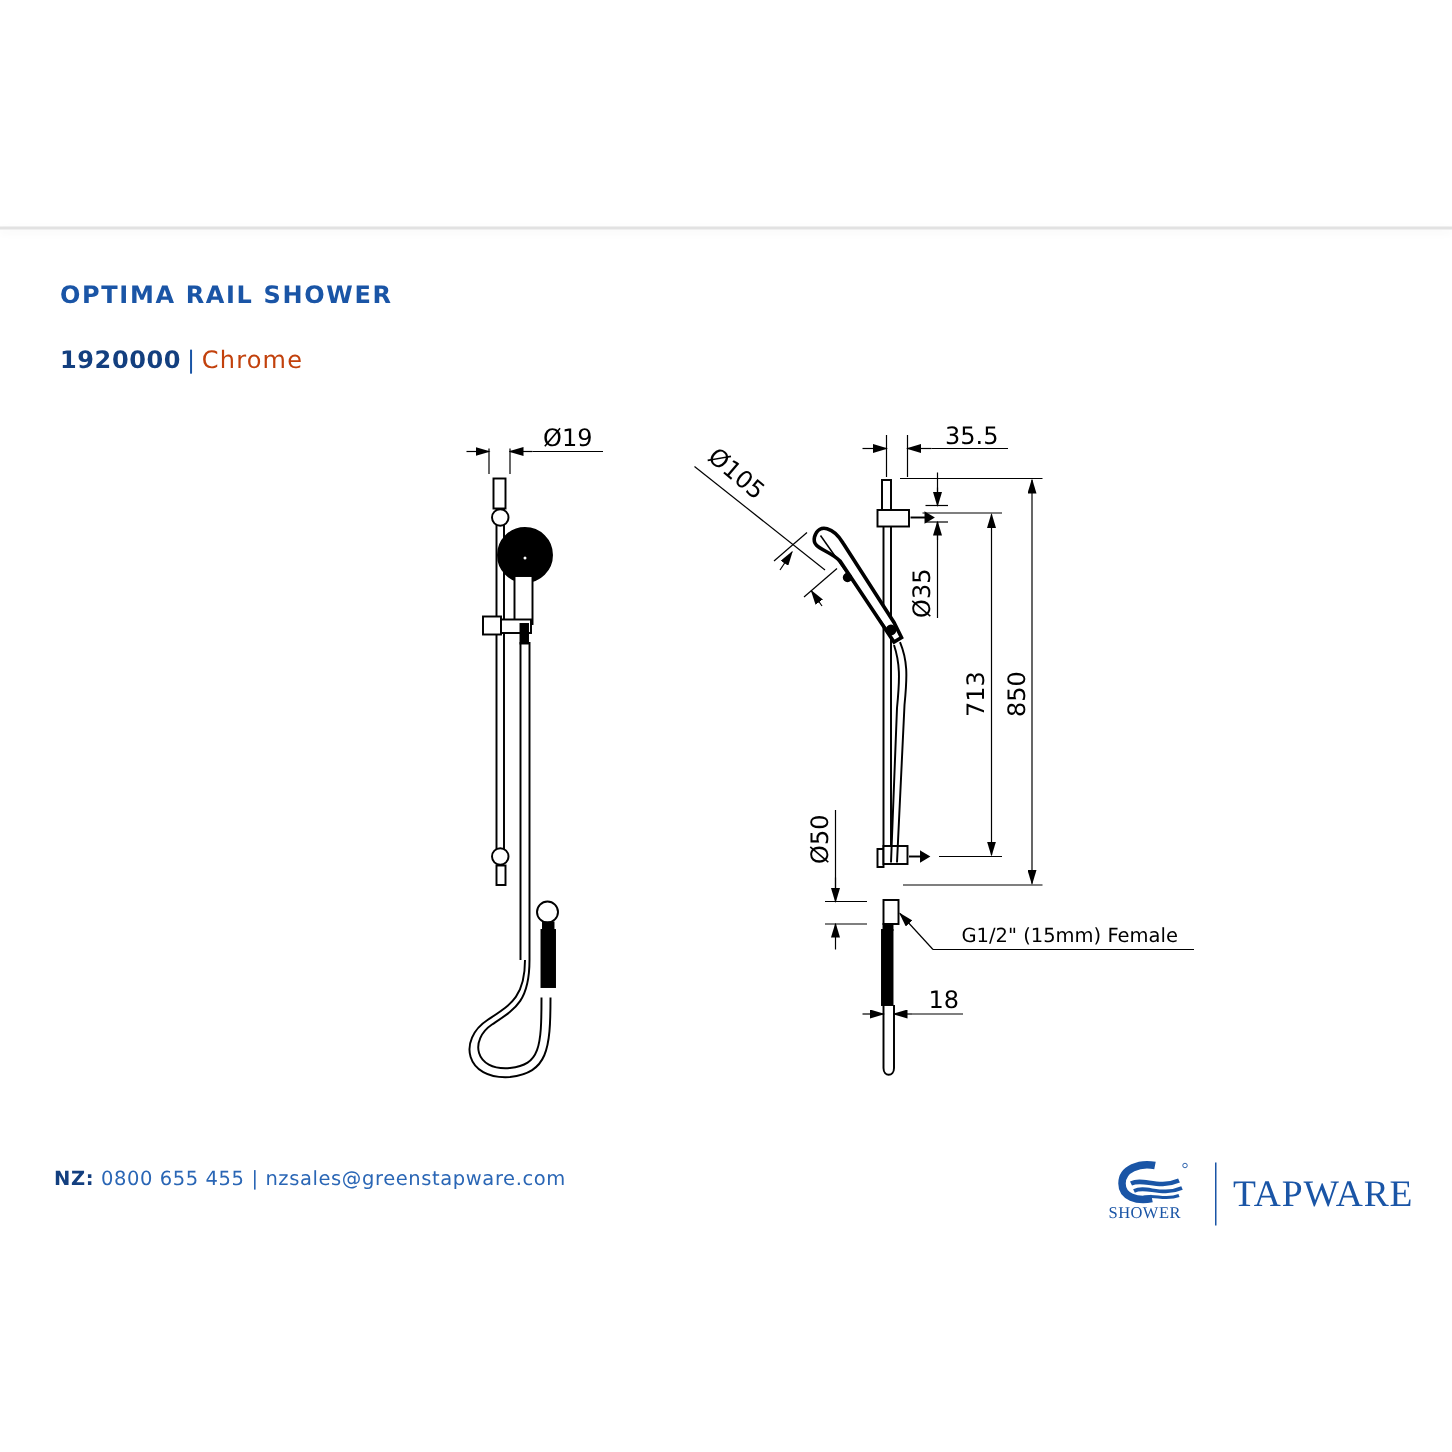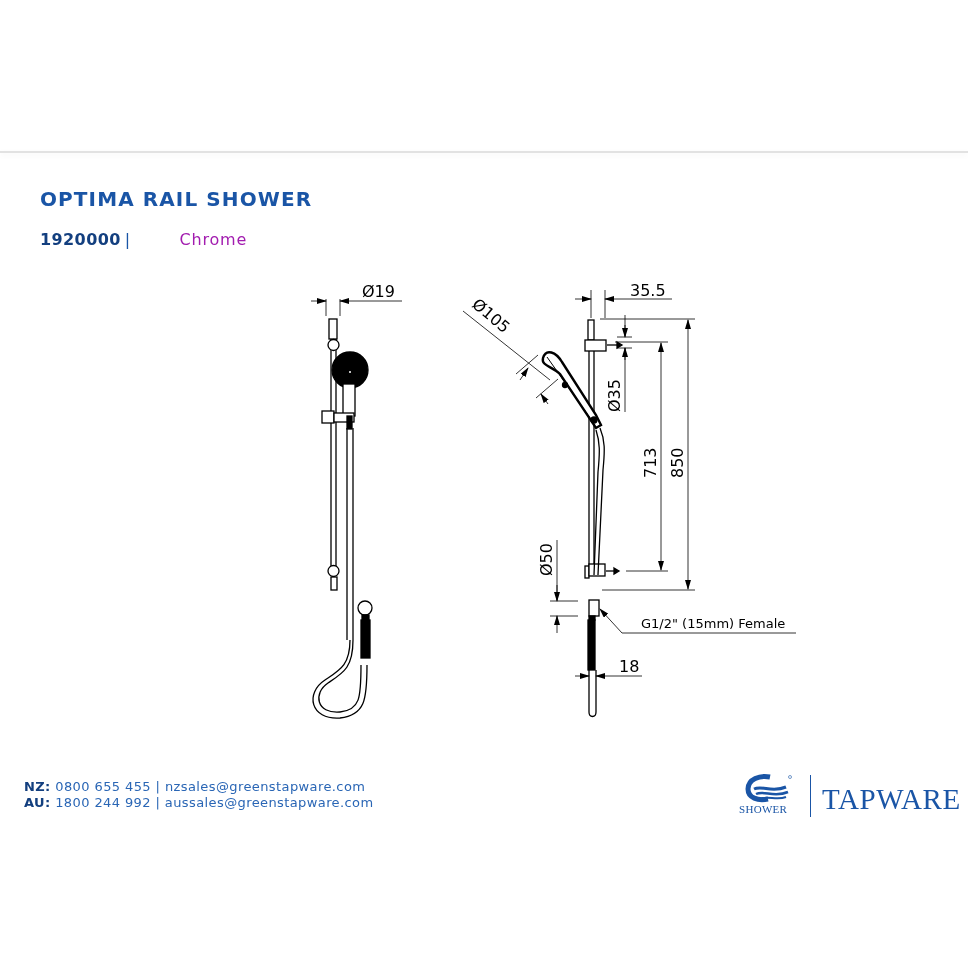--- a/index.html
+++ b/index.html
@@ -6,35 +6,35 @@
     body {
       width: 968px; height: 968px; background: #ffffff; position: relative; overflow: hidden;
       font-family: "DejaVu Sans", "Liberation Sans", sans-serif;
     }
     .top-band { position: absolute; left: 0; top: 0; width: 968px; height: 152px; background: #ffffff; }
     .divider {
       position: absolute; left: 0; top: 151px; width: 968px; height: 2px; background: #e2e2e2;
       box-shadow: 0 2px 6px rgba(0,0,0,0.06);
     }
     .title {
-      position: absolute; left: 40px; top: 187px; font-size: 20px; font-weight: bold;
+      position: absolute; left: 40px; top: 187px; font-size: 16px; font-weight: bold;
       color: #1a55a6; letter-spacing: 1.1px;
     }
     .codes { position: absolute; left: 40px; top: 229px; }
     .code-row { font-size: 16px; line-height: 21px; color: #1a55a6; letter-spacing: 0.4px; white-space: nowrap; }
     .code-row .num { font-weight: bold; color: #133f7f; text-align: center; }
     .code-row .sep { color: #1a55a6; padding: 0 4px; }
-    .code-row .finish { color: #a21caf; letter-spacing: 0.8px; margin-left: 45px; }
-    .contact { position: absolute; left: 24px; top: 779px; }
+    .code-row .finish { color: #c2410c; letter-spacing: 0.8px; }
+    .contact { position: absolute; left: 36px; top: 779px; }
     .contact-row { font-size: 13px; line-height: 16px; color: #2a66b5; letter-spacing: 0.4px; white-space: nowrap; }
     .contact-row .cc { font-weight: bold; color: #133f7f; }
     .brand { position: absolute; left: 738px; top: 773px; width: 200px; height: 48px; }
     .brand-greens { position: absolute; left: 1px; top: 30px; font-family: "Liberation Serif", serif; font-size: 11px; color: #1a55a6; letter-spacing: 0.3px; }
     .brand-rule { position: absolute; left: 72px; top: 2px; width: 1px; height: 42px; background: #1a55a6; }
-    .brand-tapware { position: absolute; left: 84px; top: 10px; font-family: "Liberation Serif", serif; font-size: 29px; color: #1a55a6; letter-spacing: 0.6px; }
+    .brand-tapware { position: absolute; left: 84px; top: 10px; font-family: "Liberation Serif", serif; font-size: 25px; color: #1a55a6; letter-spacing: 0.6px; }
     svg.drawing { position: absolute; left: 0; top: 0; }
     .dim { font-family: "DejaVu Sans", "Liberation Sans", sans-serif; font-size: 16px; fill: #000; }
     .note { font-family: "DejaVu Sans", "Liberation Sans", sans-serif; font-size: 13px; fill: #000; }
   </style>
 </head>
 <body>
 
 <div class="top-band"></div>
 <div class="divider"></div>
 
@@ -174,26 +174,20 @@
   <text class="note" x="641" y="628">G1/2" (15mm) Female</text>
   <text class="dim" x="619" y="672">18</text>
 </svg>
 
 <div class="contact">
   <div class="contact-row">
     <span class="cc">NZ:</span>
     <span>0800 655 455</span>
     <span>|</span>
     <span>nzsales@greenstapware.com</span>
-  </div>
-  <div class="contact-row">
-    <span class="cc">AU:</span>
-    <span>1800 244 992</span>
-    <span>|</span>
-    <span>aussales@greenstapware.com</span>
   </div>
 </div>
 
 <div class="brand">
   <svg width="60" height="32" viewBox="0 0 60 32" style="position:absolute;left:4px;top:0;">
     <path d="M28,4 C18,2 6,6 6,16 C6,25 16,28 26,26" fill="none" stroke="#1a55a6" stroke-width="5"></path>
     <path d="M12,16 C20,12 30,20 44,14" fill="none" stroke="#1a55a6" stroke-width="3"></path>
     <path d="M14,21 C22,17 32,25 46,19" fill="none" stroke="#1a55a6" stroke-width="2.5"></path>
     <path d="M18,26 C26,22 34,28 44,24" fill="none" stroke="#1a55a6" stroke-width="2"></path>
     <circle cx="48" cy="4" r="1.5" fill="none" stroke="#1a55a6" stroke-width="0.6"></circle>

